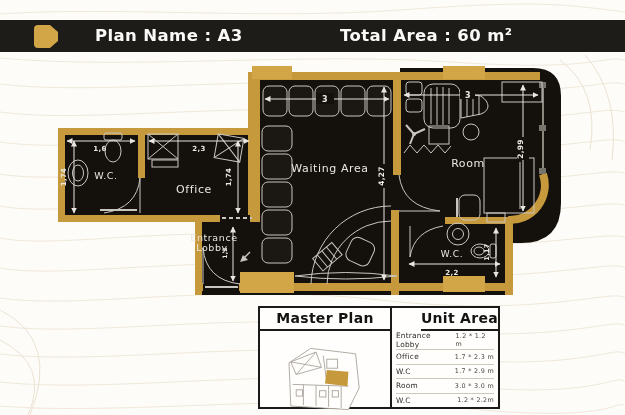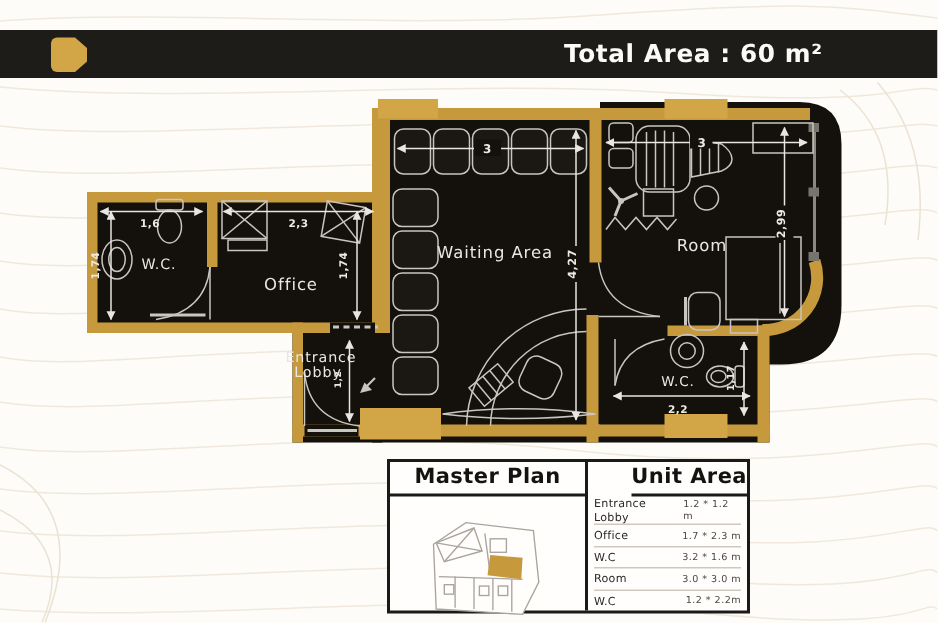--- a/index.html
+++ b/index.html
@@ -5,21 +5,21 @@
   html,body{margin:0;padding:0;background:#fdfcf9;}
   #page{position:relative;width:625px;height:415px;overflow:hidden;
         font-family:"DejaVu Sans","Liberation Sans",sans-serif;}
   
   #contours{position:absolute;left:0;top:0;width:625px;height:415px;}
   
   #header{position:absolute;left:0;top:20px;width:625px;height:32px;background:#1e1c19;}
   .hdr-text{position:absolute;top:0;height:32px;line-height:32px;color:#fbfaf8;
             font-weight:bold;font-size:16.5px;letter-spacing:.4px;white-space:nowrap;}
   #hdr-plan{left:95px;}
-  #hdr-area{left:340px;margin-left:36px;}
+  #hdr-area{left:340px;}
   #logo{position:absolute;left:33px;top:4px;}
   
   #plan{position:absolute;left:0;top:0;width:625px;height:415px;}
   
   #unit-table{position:absolute;left:258px;top:306px;width:238px;height:99px;
               background:#fffefc;border:2px solid #1a1a18;display:flex;}
   #tbl-left{width:130px;border-right:2px solid #1a1a18;display:flex;flex-direction:column;gap:12px;}
   #tbl-right{flex:1;display:flex;flex-direction:column;align-items:flex-end;}
   .tbl-head{height:21px;line-height:21px;text-align:center;font-weight:bold;
             font-size:14px;color:#15130f;border-bottom:2px solid #1a1a18;letter-spacing:.3px;}
@@ -65,20 +65,21 @@
     <path d="M0,340 Q50,365 28,415"></path>
     <path d="M560,60 Q600,90 590,150"></path>
     <path d="M585,55 Q620,95 612,160"></path>
   </g>
 </svg>
 
 <div id="header">
   <svg id="logo" width="28" height="25" viewBox="0 0 28 25">
     <path d="M5,1 h12 l8,7 v9 l-8,7 h-12 a4,4 0 0 1 -4,-4 v-15 a4,4 0 0 1 4,-4 z" fill="#d2a647"></path>
   </svg>
+  <span id="hdr-plan" class="hdr-text">Plan Name : A3</span>
   <span id="hdr-area" class="hdr-text">Total Area : 60 m²</span>
 </div>
 
 <svg id="plan" viewBox="0 0 625 415" xmlns="http://www.w3.org/2000/svg">
   <defs>
     <marker id="arw" markerWidth="8" markerHeight="8" refX="5.5" refY="3" orient="auto-start-reverse">
       <path d="M0,0 L6,3 L0,6 Z" fill="#e8e6e2"></path>
     </marker>
   </defs>
 
@@ -320,21 +321,21 @@
       <div class="row">
         <span class="lbl">Entrance Lobby</span>
         <span class="val">1.2 * 1.2 m</span>
       </div>
       <div class="row">
         <span class="lbl">Office</span>
         <span class="val">1.7 * 2.3 m</span>
       </div>
       <div class="row">
         <span class="lbl">W.C</span>
-        <span class="val">3.2 * 1.6 m</span>
+        <span class="val">1.7 * 2.9 m</span>
       </div>
       <div class="row">
         <span class="lbl">Room</span>
         <span class="val">3.0 * 3.0 m</span>
       </div>
       <div class="row">
         <span class="lbl">W.C</span>
         <span class="val">1.2 * 2.2m</span>
       </div>
     </div>

